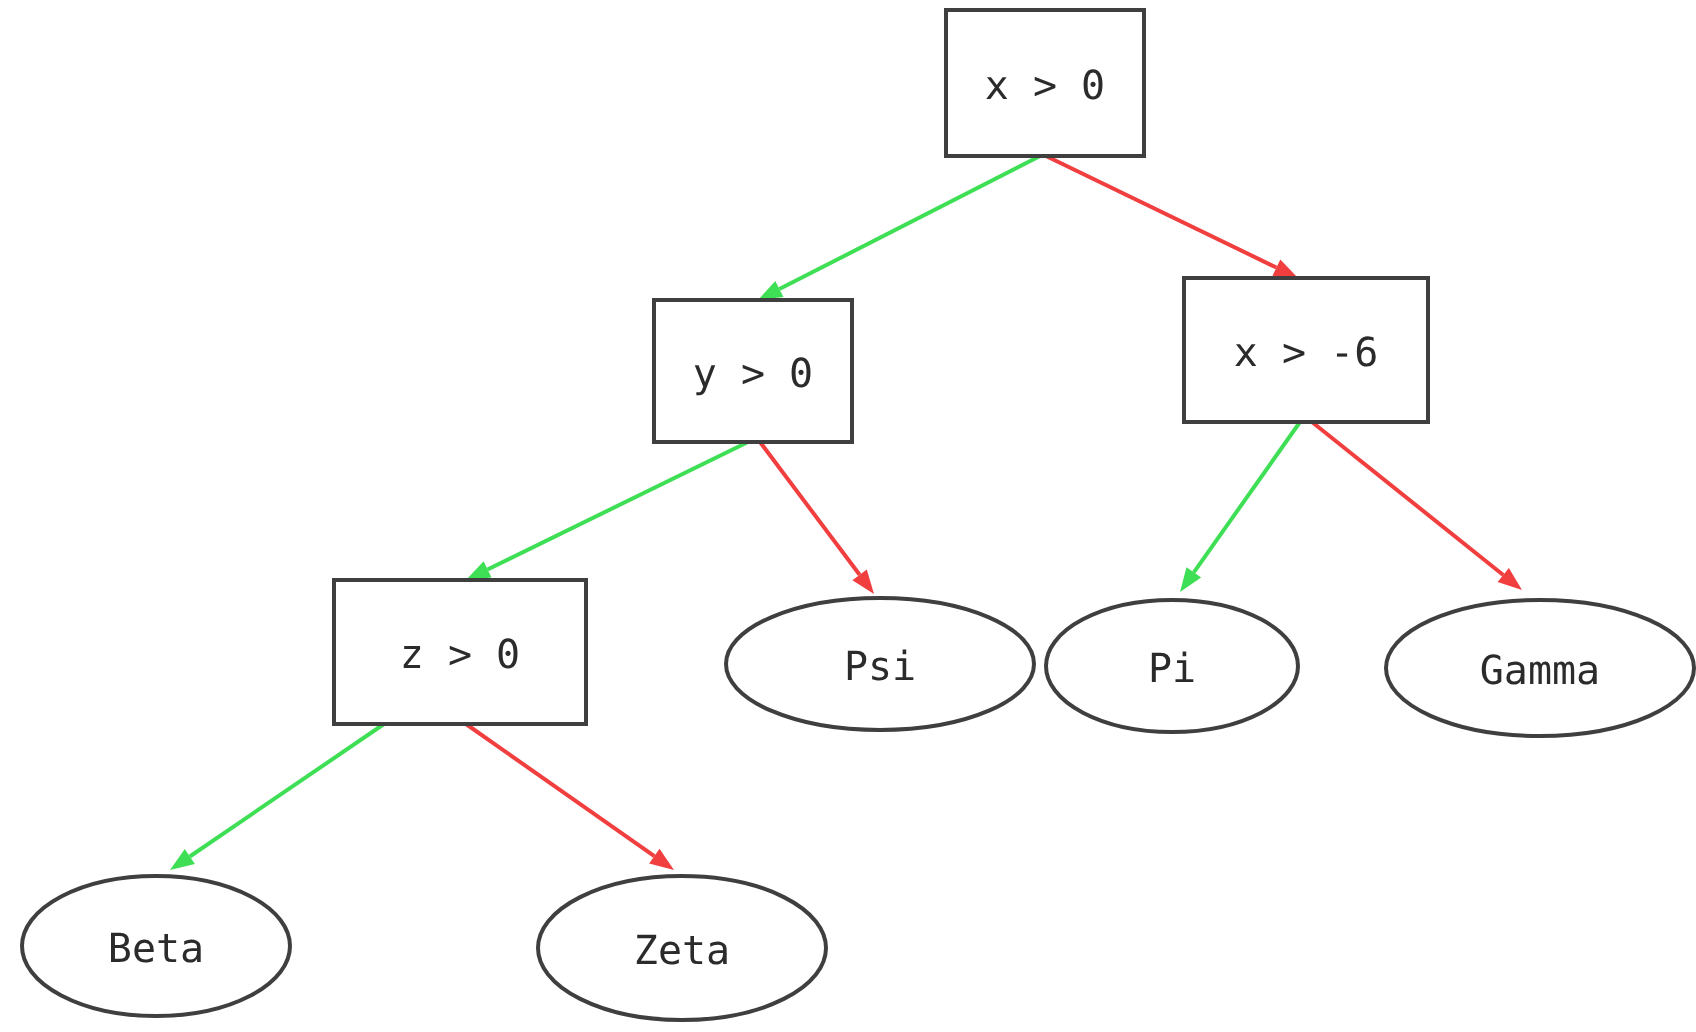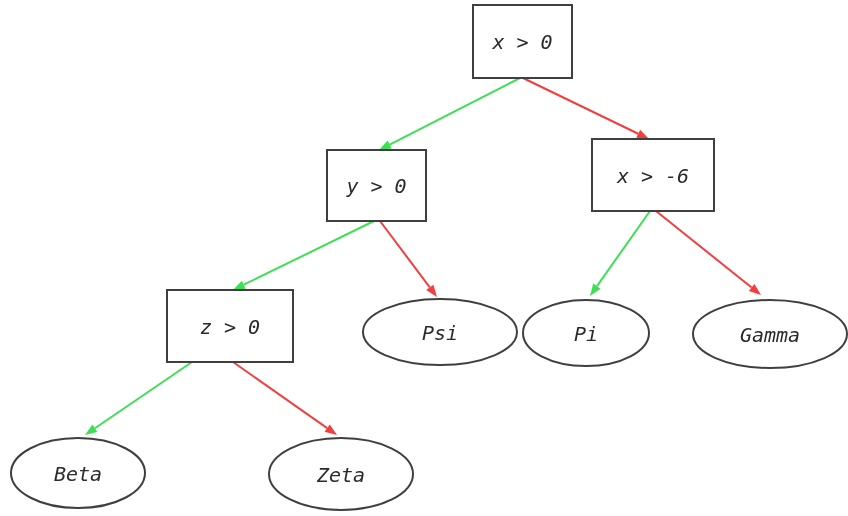--- a/index.html
+++ b/index.html
@@ -6,21 +6,20 @@
     margin: 0;
     padding: 0;
     background: #ffffff;
   }
   .stage {
     position: relative;
     width: 848px;
     height: 516px;
     background: #ffffff;
     overflow: hidden;
-    font-style: italic;
   }
   svg {
     display: block;
     font-family: "DejaVu Sans Mono", "Liberation Mono", monospace;
   }
   .node-label {
     font-size: 20px;
     fill: #2b2b2b;
   }
 </style>

